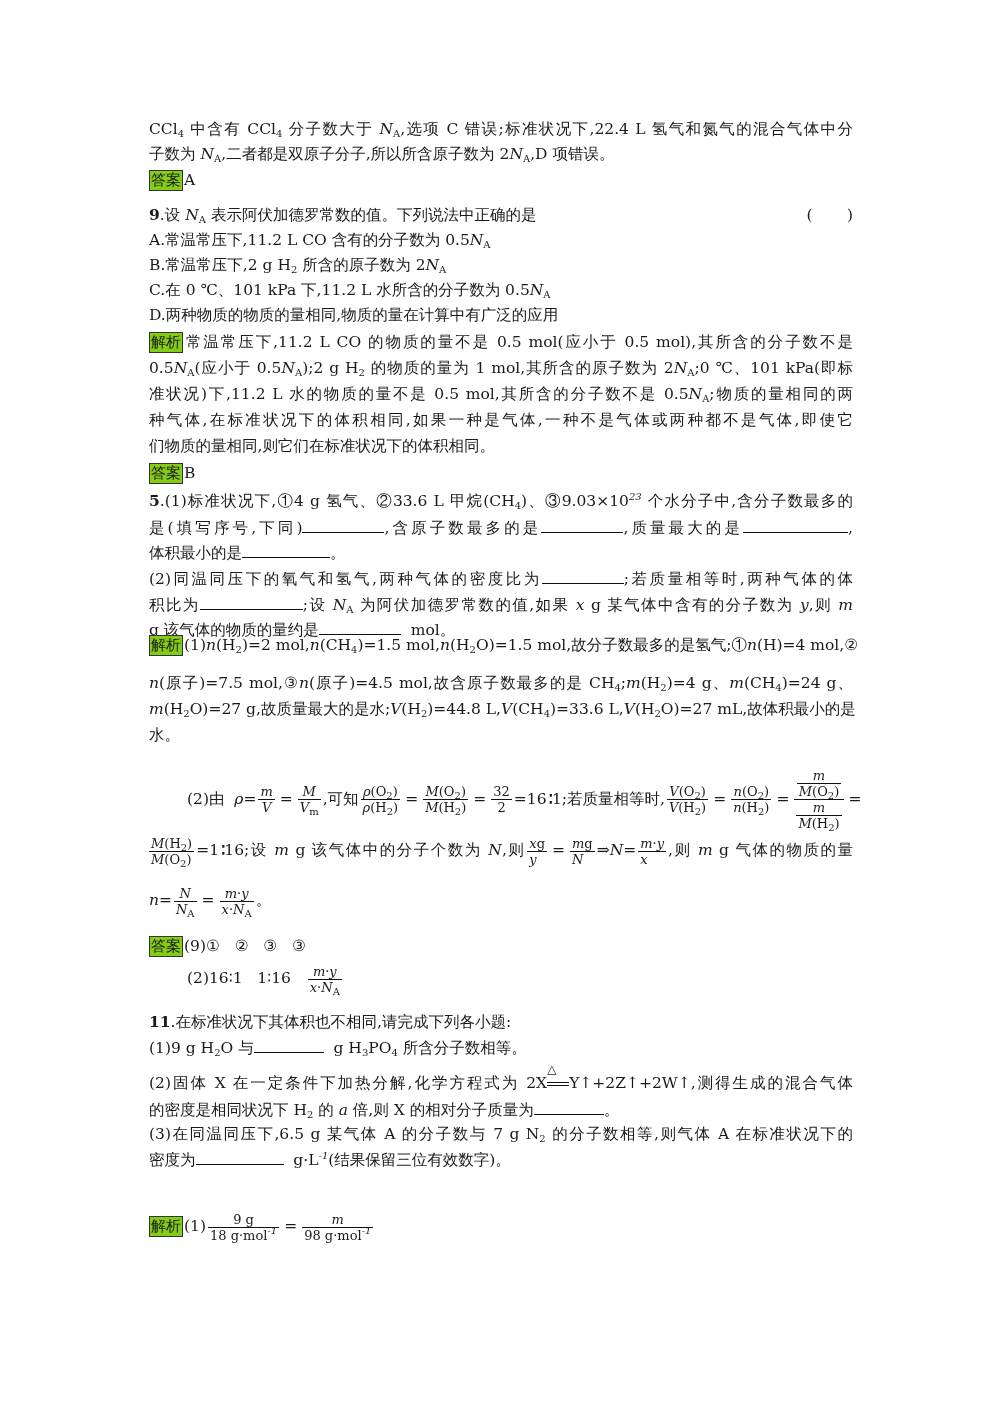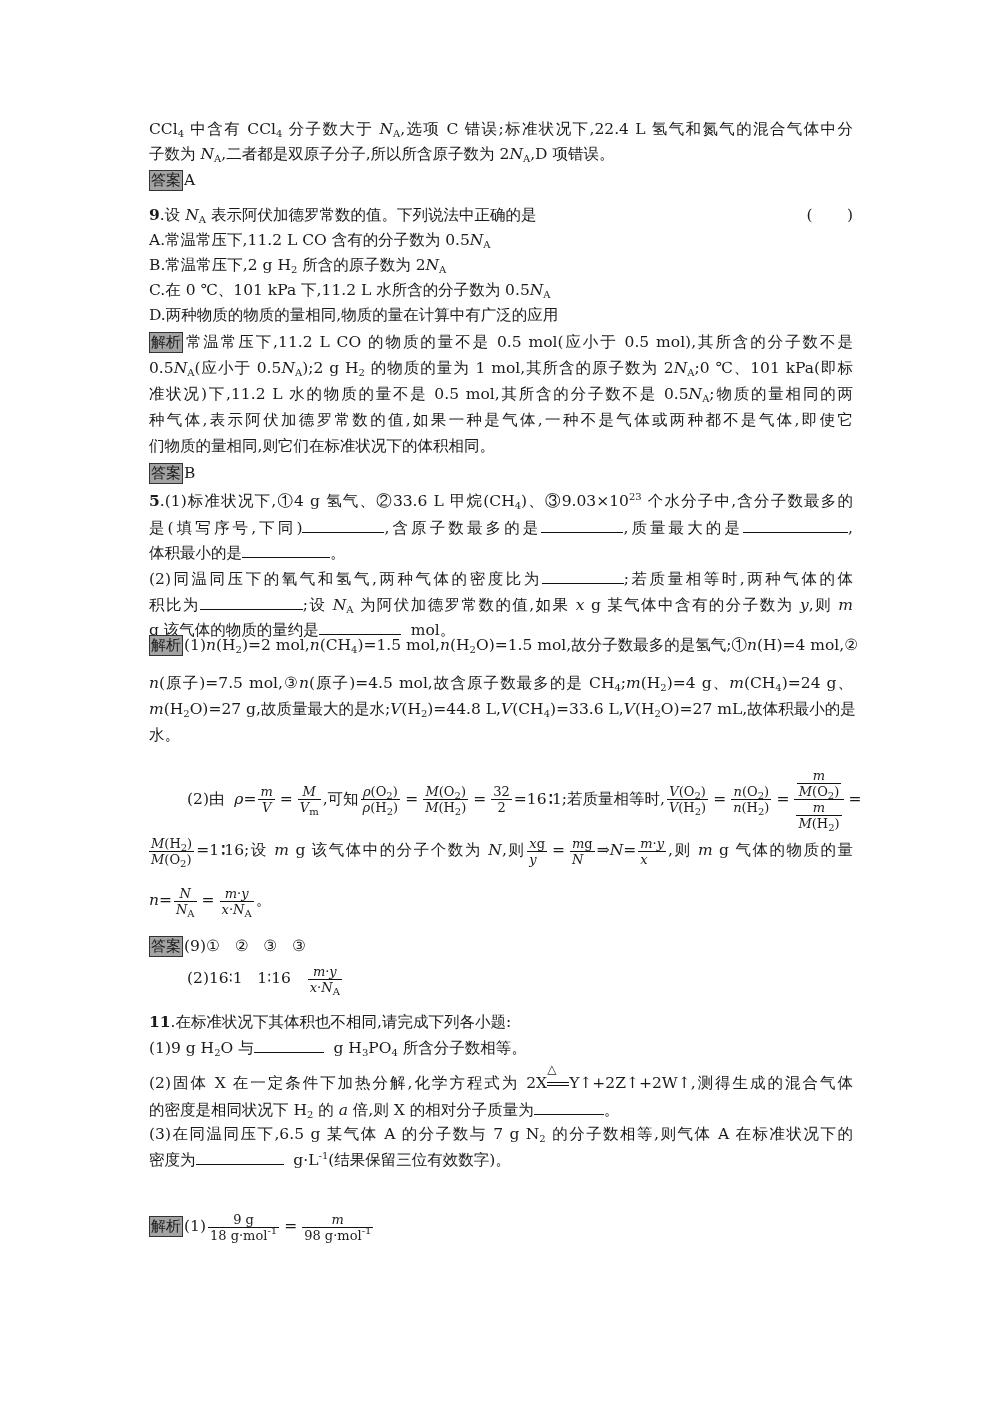--- a/index.html
+++ b/index.html
@@ -1,27 +1,27 @@
 <!DOCTYPE html>
 <html><head>
 <meta charset="utf-8">
 <style>
   html, body { margin: 0; padding: 0; background: #ffffff; }
   body { width: 1000px; height: 1414px; position: relative; overflow: hidden;
          font-family: "DejaVu Serif", "Liberation Serif", serif; color: #1a1a1a; }
   .page { position: absolute; left: 149px; top: 118px; width: 704px; font-size: 15.5px; }
   .ln { position: absolute; left: 0; white-space: nowrap; line-height: 22px; }
   .just { width: 704px; text-align: justify; text-align-last: justify; }
-  .tag { display: inline-block; border: 1px solid #333; background: #a3a3a3;
+  .tag { display: inline-block; border: 1px solid #333; background: #84cc16;
          font-family: "DejaVu Sans", "Liberation Sans", sans-serif; font-size: 15px;
          line-height: 19px; padding: 0 1px; margin-right: 1px; vertical-align: baseline; }
   .qn { font-weight: bold; }
   i { font-style: italic; }
   sub { font-size: 10px; vertical-align: -3px; line-height: 0; }
-  sup { font-size: 10px; vertical-align: 6px; line-height: 0; }
+  sup { font-size: 10px; vertical-align: 6px; line-height: 0; font-style: italic; }
   .blank { display: inline-block; border-bottom: 1.5px solid #111; height: 16px; vertical-align: baseline; }
   .paren { position: absolute; right: 0; }
   .frac { display: inline-block; vertical-align: middle; text-align: center; margin: 0 2px;
           font-size: 13px; line-height: 15px; }
   .frac > span { display: block; padding: 0 2px; }
   .frac > span.num { border-bottom: 1px solid #111; }
   .eq { margin: 0 3px; }
   .tri { position: relative; display: inline-block; }
   .tri .over { position: absolute; left: 0; right: 0; top: -14px; text-align: center; font-size: 12px; }
   .tri .bar { display: inline-block; width: 22px; border-top: 1px solid #111; border-bottom: 1px solid #111; height: 2px; vertical-align: middle; }
@@ -37,21 +37,21 @@
 
   <div class="ln" style="top:86px; width:704px"><span class="qn">9</span>.设 <i>N</i><sub>A</sub> 表示阿伏加德罗常数的值。下列说法中正确的是<span class="paren">(&nbsp;&nbsp;&nbsp;&nbsp;&nbsp;&nbsp;&nbsp;)</span></div>
   <div class="ln" style="top:111px">A.常温常压下,11.2 L CO 含有的分子数为 0.5<i>N</i><sub>A</sub></div>
   <div class="ln" style="top:136px">B.常温常压下,2 g H<sub>2</sub> 所含的原子数为 2<i>N</i><sub>A</sub></div>
   <div class="ln" style="top:161px">C.在 0 ℃、101 kPa 下,11.2 L 水所含的分子数为 0.5<i>N</i><sub>A</sub></div>
   <div class="ln" style="top:186px">D.两种物质的物质的量相同,物质的量在计算中有广泛的应用</div>
 
   <div class="ln just" style="top:213px"><span class="tag">解析</span>常温常压下,11.2 L CO 的物质的量不是 0.5 mol(应小于 0.5 mol),其所含的分子数不是</div>
   <div class="ln just" style="top:239px">0.5<i>N</i><sub>A</sub>(应小于 0.5<i>N</i><sub>A</sub>);2 g H<sub>2</sub> 的物质的量为 1 mol,其所含的原子数为 2<i>N</i><sub>A</sub>;0 ℃、101 kPa(即标</div>
   <div class="ln just" style="top:265px">准状况)下,11.2 L 水的物质的量不是 0.5 mol,其所含的分子数不是 0.5<i>N</i><sub>A</sub>;物质的量相同的两</div>
-  <div class="ln just" style="top:291px">种气体,表示阿伏加德罗常数的值,如果一种是气体,一种不是气体或两种都不是气体,即使它</div>
+  <div class="ln just" style="top:291px">种气体,在标准状况下的体积相同,如果一种是气体,一种不是气体或两种都不是气体,即使它</div>
   <div class="ln" style="top:317px">们物质的量相同,则它们在标准状况下的体积相同。</div>
   <div class="ln" style="top:344px"><span class="tag">答案</span><span>B</span></div>
 
   <div class="ln just" style="top:372px"><span class="qn">5</span>.(1)标准状况下,①4 g 氢气、②33.6 L 甲烷(CH<sub>4</sub>)、③9.03×10<sup>23</sup> 个水分子中,含分子数最多的</div>
   <div class="ln just" style="top:398px">是(填写序号,下同)<span class="blank" style="width:82px"></span>,含原子数最多的是<span class="blank" style="width:82px"></span>,质量最大的是<span class="blank" style="width:105px"></span>,</div>
   <div class="ln" style="top:423px">体积最小的是<span class="blank" style="width:88px"></span>。</div>
   <div class="ln just" style="top:449px">(2)同温同压下的氧气和氢气,两种气体的密度比为<span class="blank" style="width:82px"></span>;若质量相等时,两种气体的体</div>
   <div class="ln just" style="top:475px">积比为<span class="blank" style="width:103px"></span>;设 <i>N</i><sub>A</sub> 为阿伏加德罗常数的值,如果 <i>x</i> g 某气体中含有的分子数为 <i>y</i>,则 <i>m</i></div>
   <div class="ln" style="top:500px">g 该气体的物质的量约是<span class="blank" style="width:82px"></span>&nbsp;&nbsp;mol。</div>
 

